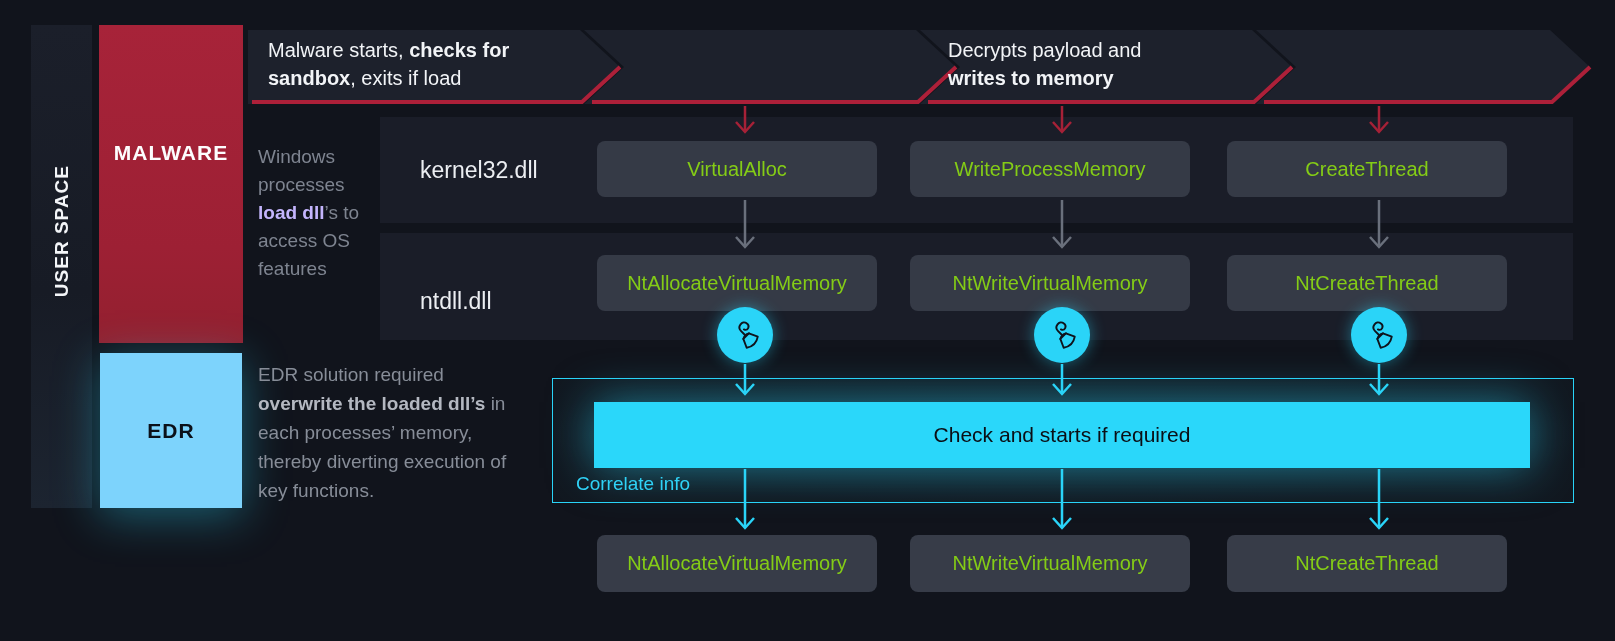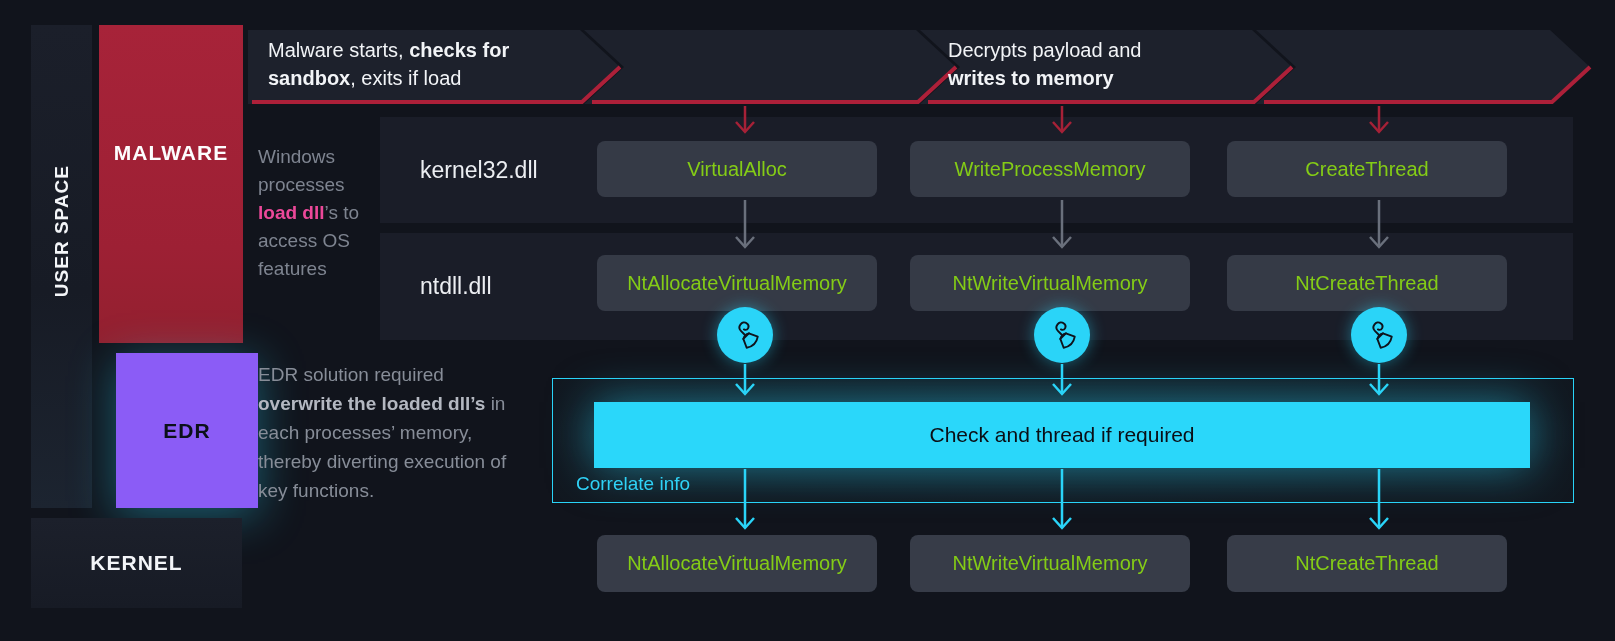--- a/index.html
+++ b/index.html
@@ -24,22 +24,22 @@
     writing-mode:vertical-rl;transform:rotate(180deg);
     color:#f3f5f8;font-weight:bold;font-size:19px;letter-spacing:1px;white-space:nowrap;
   }
   .box-malware{
     left:99px;top:25px;width:144px;height:318px;z-index:2;
     background:linear-gradient(180deg,#a72339 0%,#9d2034 70%,#93202f 100%);
     display:flex;align-items:center;justify-content:center;padding-bottom:62px;box-sizing:border-box;
   }
   .box-malware .zl{color:#fdfdfe;}
   .box-edr{
-    left:116px;top:353px;width:142px;height:155px;z-index:2;
-    background:#8b5cf6;box-shadow:0 8px 42px rgba(42,212,248,.38);
+    left:100px;top:353px;width:142px;height:155px;z-index:2;
+    background:#7dd3fc;box-shadow:0 8px 42px rgba(42,212,248,.38);
     display:flex;align-items:center;justify-content:center;
   }
   .box-edr .zl{color:#0b1019;}
   .box-kernel{
     left:31px;top:518px;width:211px;height:90px;z-index:2;
     background:linear-gradient(180deg,#1c202b 0%,#171b25 100%);
     display:flex;align-items:center;justify-content:center;
   }
   .box-kernel .zl{color:#f3f5f8;}
   .zl{font-weight:bold;font-size:21px;letter-spacing:1px;}
@@ -56,36 +56,36 @@
 
   
   .band{left:380px;width:1193px;background:#1a1d28;z-index:1;}
   .band1{top:117px;height:106px;}
   .band2{top:233px;height:107px;}
   .row-label{
     left:420px;width:170px;z-index:2;display:flex;align-items:center;
     color:#eceef2;font-size:23px;
   }
   .rl1{top:117px;height:106px;}
-  .rl2{top:233px;height:107px;}
+  .rl2{top:248px;height:107px;}
   .api-box{
     width:280px;height:56px;z-index:2;background:#353a46;border-radius:8px;
     display:flex;align-items:center;justify-content:center;
     color:#84cc16;font-size:20px;white-space:nowrap;
   }
   .c1{left:597px;} .c2{left:910px;} .c3{left:1227px;}
   .r1{top:141px;} .r2{top:255px;} .rk{top:535px;height:57px;background:#373c48;}
 
   
   .note{
     z-index:2;color:#82889a;font-size:19px;
   }
   .note b{color:#b4b8c1;font-weight:bold;}
   .note-dll{left:258px;top:143px;width:128px;line-height:28px;color:#7e8490;}
-  .note-dll b{color:#ec4899;}
+  .note-dll b{color:#c4b5fd;}
   .note-edr{left:258px;top:360px;width:270px;line-height:29px;color:#878d98;}
 
   
   .hook-circle{
     width:56px;height:56px;border-radius:50%;background:#2ad4f8;z-index:6;
     box-shadow:0 0 16px rgba(42,212,248,.45);
     display:flex;align-items:center;justify-content:center;
   }
   .h1{left:717px;top:307px;} .h2{left:1034px;top:307px;} .h3{left:1351px;top:307px;}
 
@@ -125,23 +125,20 @@
 
   <div class="abs strip-userspace">
     <span class="vtext">USER SPACE</span>
   </div>
   <div class="abs box-malware">
     <span class="zl">MALWARE</span>
   </div>
   <div class="abs box-edr">
     <span class="zl">EDR</span>
   </div>
-  <div class="abs box-kernel">
-    <span class="zl">KERNEL</span>
-  </div>
 
   <div class="abs step-text t1"><span>Malware starts, </span><b>checks for sandbox</b><span>, exits if load</span></div>
   <div class="abs step-text t3"><span>Decrypts payload and </span><b>writes to memory</b><span></span></div>
 
   <div class="abs note note-dll"><span>Windows processes </span><b>load dll</b><span>’s to access OS features</span></div>
   <div class="abs note note-edr"><span>EDR solution required </span><b>overwrite the loaded dll’s</b><span> in each processes’ memory, thereby diverting execution of key functions.</span></div>
 
   <div class="abs band band1"></div>
   <div class="abs band band2"></div>
   <div class="abs row-label rl1">kernel32.dll</div>
@@ -177,21 +174,21 @@
     <svg width="44" height="44" viewBox="0 0 56 56">
       <g transform="rotate(-45 28 28)" fill="none" stroke="#0f131c" stroke-width="2.4" stroke-linejoin="round" stroke-linecap="round">
         <path d="M23,30 L18,41 Q28,48 38,41 L33,30 Z"></path>
         <path d="M23,30 Q28,27 33,30"></path>
         <path d="M28,28 L28,21 C28,13 39,12 40,19 C41,25 34,27 32,22"></path>
       </g>
     </svg>
   </div>
 
   <div class="abs correlate-box"></div>
-  <div class="abs check-box">Check and thread if required</div>
+  <div class="abs check-box">Check and starts if required</div>
   <div class="abs correlate-label">Correlate info</div>
 
   <div class="abs api-box c1 rk">NtAllocateVirtualMemory</div>
   <div class="abs api-box c2 rk">NtWriteVirtualMemory</div>
   <div class="abs api-box c3 rk">NtCreateThread</div>
 
   <svg id="arrows-layer" class="layer" width="1615" height="641">
 
     <g stroke="#a62137" stroke-width="2.5" fill="none">
       <line x1="745" y1="106" x2="745" y2="130"></line>

